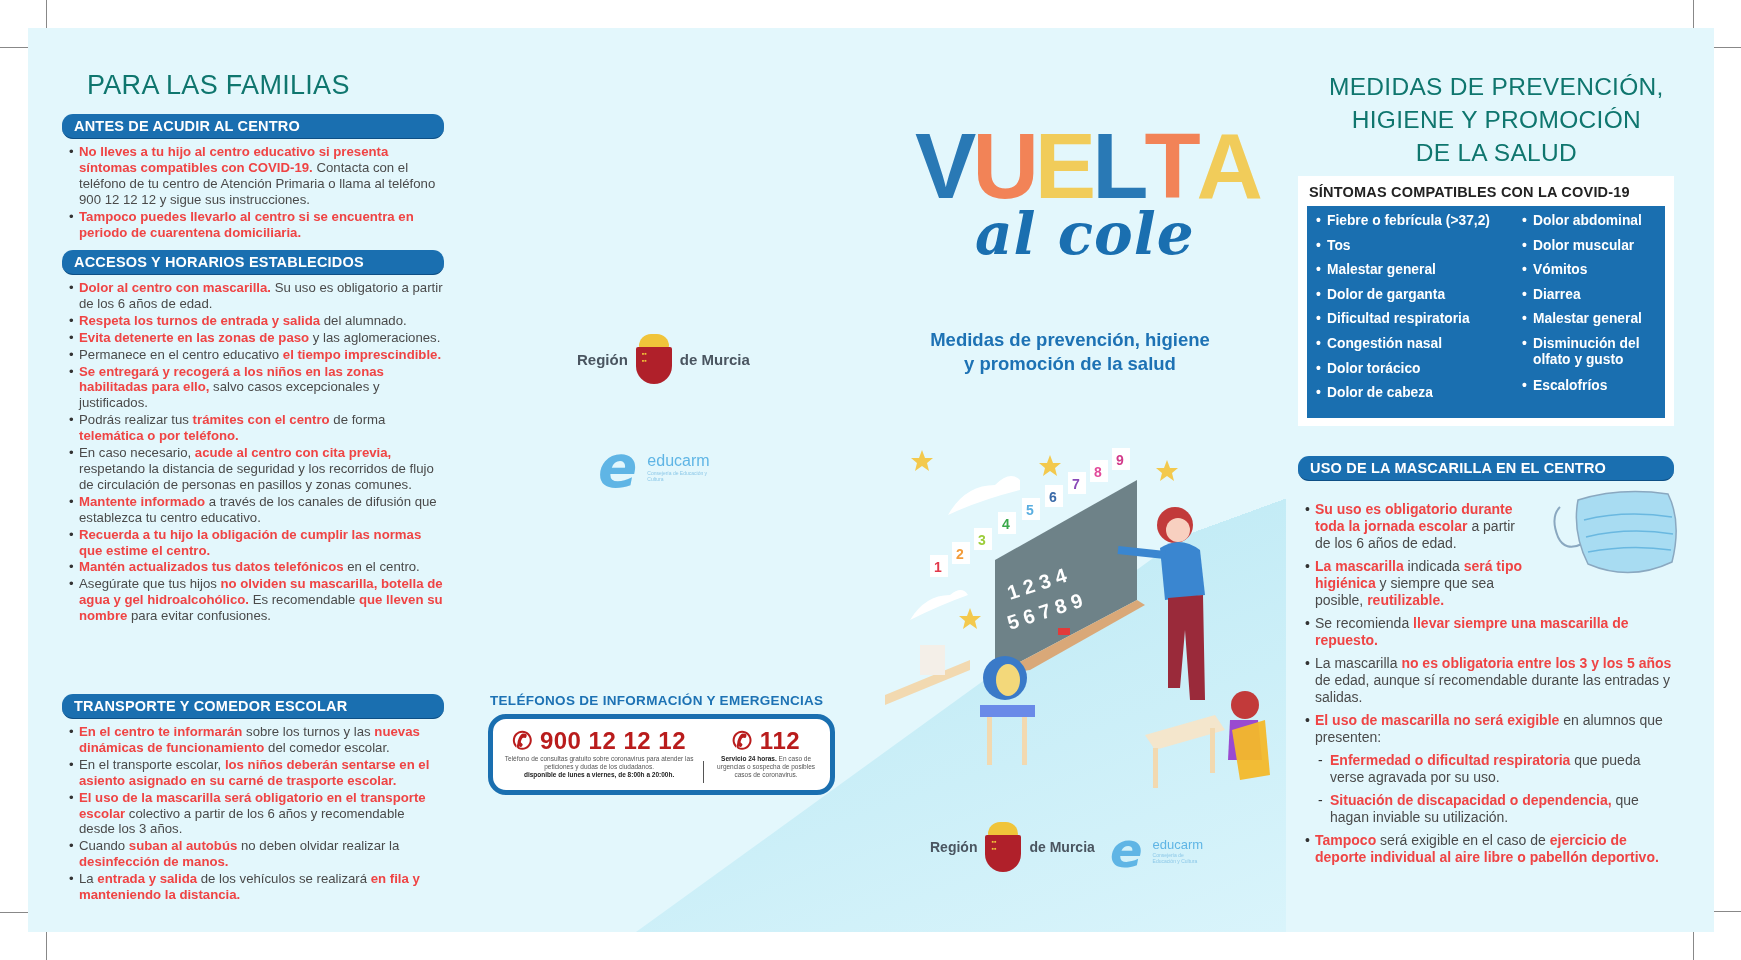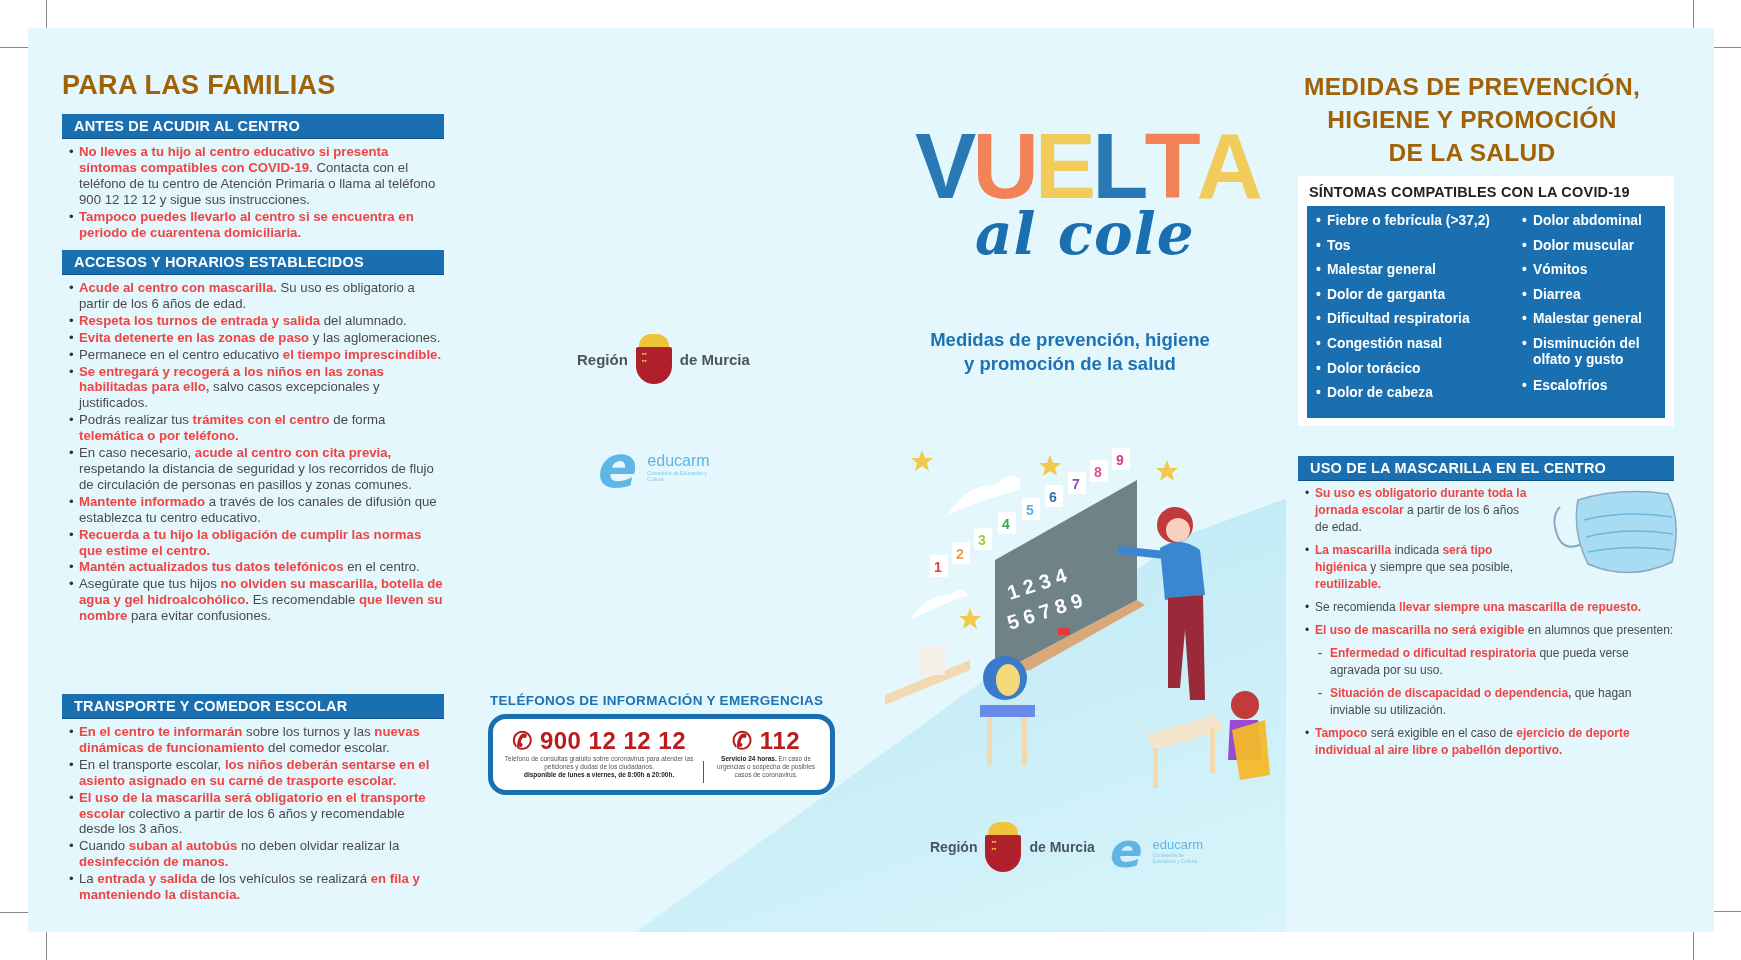--- a/index.html
+++ b/index.html
@@ -16,27 +16,28 @@
     position: absolute; left: 636px; top: 28px; width: 650px; height: 904px;
     background: linear-gradient(160deg, transparent 62%, #c4ecf6 62%, #d9f4fb 100%);
     clip-path: polygon(0 100%, 100% 48%, 100% 100%);
   }
 
   .panel { position: absolute; top: 28px; height: 904px; }
 
   
   .left { left: 62px; width: 382px; }
   .big-title {
-    position: absolute; font-weight: 700; color: #a16207; letter-spacing: 0.3px;
+    position: absolute; font-weight: 400; color: #0f766e; letter-spacing: 0.3px; margin-left: 25px;
   }
   .left .big-title { left: 0; top: 42px; font-size: 27px; }
   .section-head {
     background: #1a6fb0; color: #fff; font-weight: 700; font-size: 14.5px;
     padding: 4px 12px; height: 25px; line-height: 17px; letter-spacing: 0.2px;
     border-bottom: 1px solid #0e4f85;
+    border-radius: 11px;
   }
   .list { list-style: none; font-size: 13.2px; line-height: 15.9px; color: #4a4a4a; }
   .list li { position: relative; padding-left: 17px; margin-bottom: 1px; }
   .list li::before { content: "•"; position: absolute; left: 7px; top: 0; color: #333; }
   .list b { color: #ef4444; font-weight: 700; }
   .block { position: absolute; left: 0; width: 382px; }
   .block .list { margin-top: 5px; }
 
   
   .logo-row { position: absolute; display: flex; align-items: center; gap: 8px; font-weight: 700; color: #4a5560; font-size: 15px; }
@@ -76,21 +77,21 @@
   .symptoms-card .card-title { font-size: 14.5px; font-weight: 700; color: #222; letter-spacing: 0.2px; padding-left: 2px; }
   .sym-box { margin-top: 6px; background: #1a6fb0; height: 212px; padding: 7px 6px; display: flex; }
   .sym-col { list-style: none; color: #fff; font-weight: 700; font-size: 13.8px; }
   .sym-col li { height: 24.6px; padding-left: 14px; position: relative; line-height: 16px; }
   .sym-col li::before { content: "•"; position: absolute; left: 3px; }
   .sym-col.c1 { width: 206px; }
   .sym-col li.tall { height: 42px; }
 
   .mask-block { position: absolute; left: 0; top: 428px; width: 376px; }
   .mask-block .section-head { width: 376px; }
-  .mask-list { margin-top: 4px; font-size: 12px; line-height: 17px; }
+  .mask-list { margin-top: 20px; font-size: 14px; line-height: 17px; }
   .mask-list li { margin-bottom: 6px; }
   .mask-list li.narrow { padding-right: 145px; }
   .sub-list { list-style: none; margin-top: 6px; }
   .sub-list li { padding-left: 15px; position: relative; margin-bottom: 6px; }
   .sub-list li::before { content: "-"; position: absolute; left: 3px; color: #333; }
   .mask-img { position: absolute; left: 252px; top: 26px; width: 134px; height: 100px; }
 </style>
 </head>
 <body>
 
@@ -113,21 +114,21 @@
     <div class="section-head">ANTES DE ACUDIR AL CENTRO</div>
     <ul class="list">
         <li><b>No lleves a tu hijo al centro educativo si presenta síntomas compatibles con  COVID-19.</b><span> Contacta con el teléfono de tu centro de Atención Primaria o llama al teléfono 900 12 12 12 y sigue sus instrucciones.</span></li>
         <li><b>Tampoco puedes llevarlo al centro si se encuentra en periodo de cuarentena domiciliaria.</b></li>
       </ul>
   </div>
 
   <div class="block" style="top:222px">
     <div class="section-head">ACCESOS Y HORARIOS ESTABLECIDOS</div>
     <ul class="list">
-        <li><b>Acude al centro con mascarilla.</b><span> Su uso es obligatorio a partir de los 6 años de edad.</span></li>
+        <li><b>Dolor al centro con mascarilla.</b><span> Su uso es obligatorio a partir de los 6 años de edad.</span></li>
         <li><b>Respeta los turnos de entrada y salida</b><span> del alumnado.</span></li>
         <li><b>Evita detenerte en las zonas de paso</b><span> y las aglomeraciones.</span></li>
         <li><span>Permanece en el centro educativo </span><b>el tiempo imprescindible.</b></li>
         <li><b>Se entregará y recogerá a los niños en las zonas habilitadas para ello,</b><span> salvo casos excepcionales y justificados.</span></li>
         <li><span>Podrás realizar tus </span><b>trámites con el centro</b><span> de forma </span><b>telemática o por teléfono.</b></li>
         <li><span>En caso necesario, </span><b>acude al centro con cita previa,</b><span> respetando la distancia de seguridad y los recorridos de flujo de circulación de personas en pasillos y zonas comunes.</span></li>
         <li><b>Mantente informado</b><span> a través de los canales de difusión que establezca tu centro educativo.</span></li>
         <li><b>Recuerda a tu hijo la obligación de cumplir las normas que estime el centro.</b></li>
         <li><b>Mantén actualizados tus datos telefónicos</b><span> en el centro.</span></li>
         <li><span>Asegúrate que tus hijos </span><b>no olviden su mascarilla, botella de agua y gel hidroalcohólico.</b><span> Es recomendable </span><b>que lleven su nombre</b><span> para evitar confusiones.</span></li>
@@ -283,20 +284,21 @@
       <path d="M10,25 Q0,35 8,55 Q15,70 32,62" fill="none" stroke="#8aa8c0" stroke-width="2"></path>
       <path d="M28,18 Q70,5 118,12 Q132,40 122,80 Q80,100 38,82 Q22,50 28,18 Z" fill="#a8dcf2" stroke="#8aa8c0" stroke-width="1.5"></path>
       <path d="M34,38 Q75,28 122,35" fill="none" stroke="#6ab8e0" stroke-width="1.5"></path>
       <path d="M36,55 Q78,45 123,52" fill="none" stroke="#6ab8e0" stroke-width="1.5"></path>
       <path d="M38,70 Q80,62 121,68" fill="none" stroke="#6ab8e0" stroke-width="1.5"></path>
     </svg>
     <ul class="list mask-list" id="mask-list">
         <li class="narrow"><b>Su uso es obligatorio durante toda la jornada escolar</b><span> a partir de los 6 años de edad.</span></li>
         <li class="narrow"><b>La mascarilla</b><span> indicada </span><b>será tipo higiénica</b><span> y siempre que sea posible, </span><b>reutilizable.</b></li>
         <li><span>Se recomienda </span><b>llevar siempre una mascarilla de repuesto.</b></li>
+        <li><span>La mascarilla </span><b>no es obligatoria entre los 3 y los 5 años</b><span> de edad, aunque sí recomendable durante las entradas y salidas.</span></li>
         <li><b>El uso de mascarilla no será exigible</b><span> en alumnos que presenten:</span><ul class="sub-list">
             <li><b>Enfermedad o dificultad respiratoria</b><span> que pueda verse agravada por su uso.</span></li>
             <li><b>Situación de discapacidad o dependencia,</b><span> que hagan inviable su utilización.</span></li>
           </ul></li>
         <li><b>Tampoco</b><span> será exigible en el caso de </span><b>ejercicio de deporte individual al aire libre o pabellón deportivo.</b></li>
       </ul>
   </div>
 </div>
 
 <div class="logo-row" style="left:930px;top:822px;font-size:14px">

